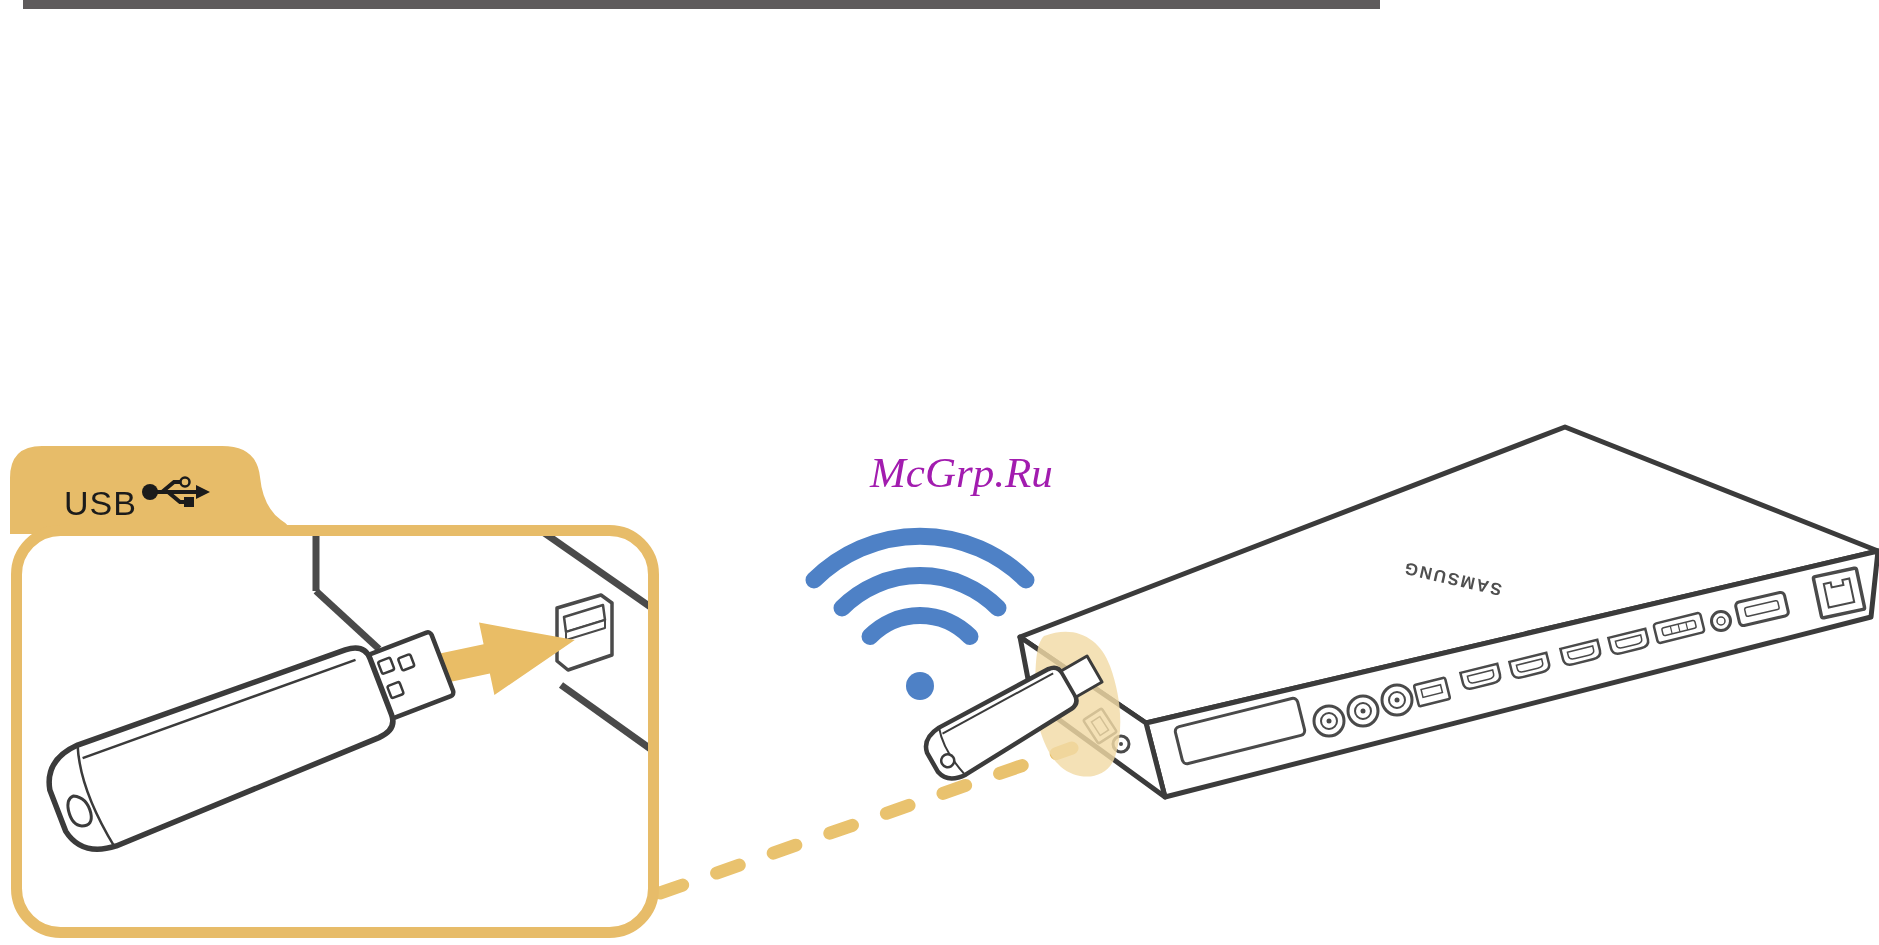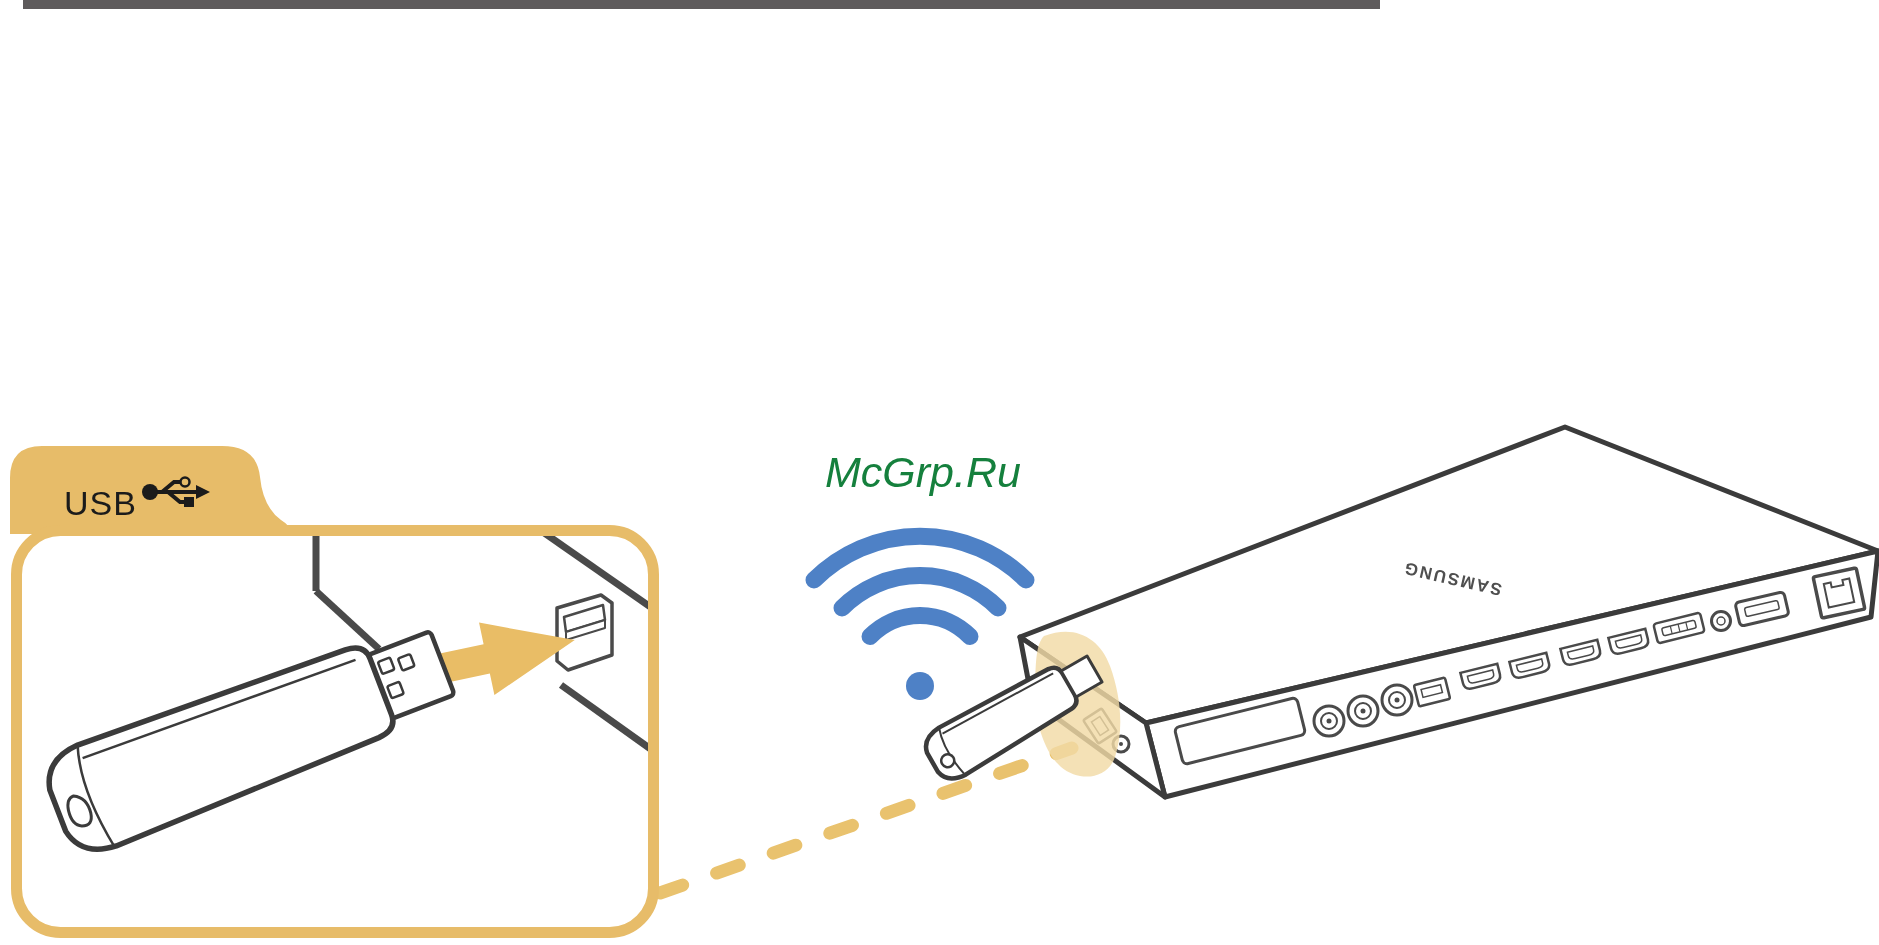--- a/index.html
+++ b/index.html
@@ -2,22 +2,22 @@
 <html><head>
 <meta charset="utf-8">
 <style>
   html,body{margin:0;padding:0;background:#fff;}
   #stage{position:relative;width:1879px;height:945px;background:#fff;overflow:hidden;
          font-family:"Liberation Sans",sans-serif;}
   #topbar{position:absolute;left:23px;top:0;width:1357px;height:9px;background:#5E5B5C;}
   #artwork{position:absolute;left:0;top:0;width:1879px;height:945px;}
   .txt{position:absolute;white-space:nowrap;}
   #usb-label{left:64px;top:484px;font-size:34px;font-weight:normal;color:#1B1B1B;letter-spacing:1px;}
-  #watermark{left:825px;top:448px;font-size:43px;font-style:italic;color:#15803d;
-             font-family:Liberation Sans, sans-serif;}
+  #watermark{left:870px;top:448px;font-size:43px;font-style:italic;color:#a21caf;
+             font-family:Liberation Serif, serif;}
   #brand{left:1390px;top:568px;width:125px;text-align:center;font-size:17px;font-weight:bold;
          color:#4F4F4F;letter-spacing:2px;transform:rotate(193deg);}
 </style>
 </head>
 <body>
 
 <div id="stage">
 
   <div id="topbar"></div>
 

